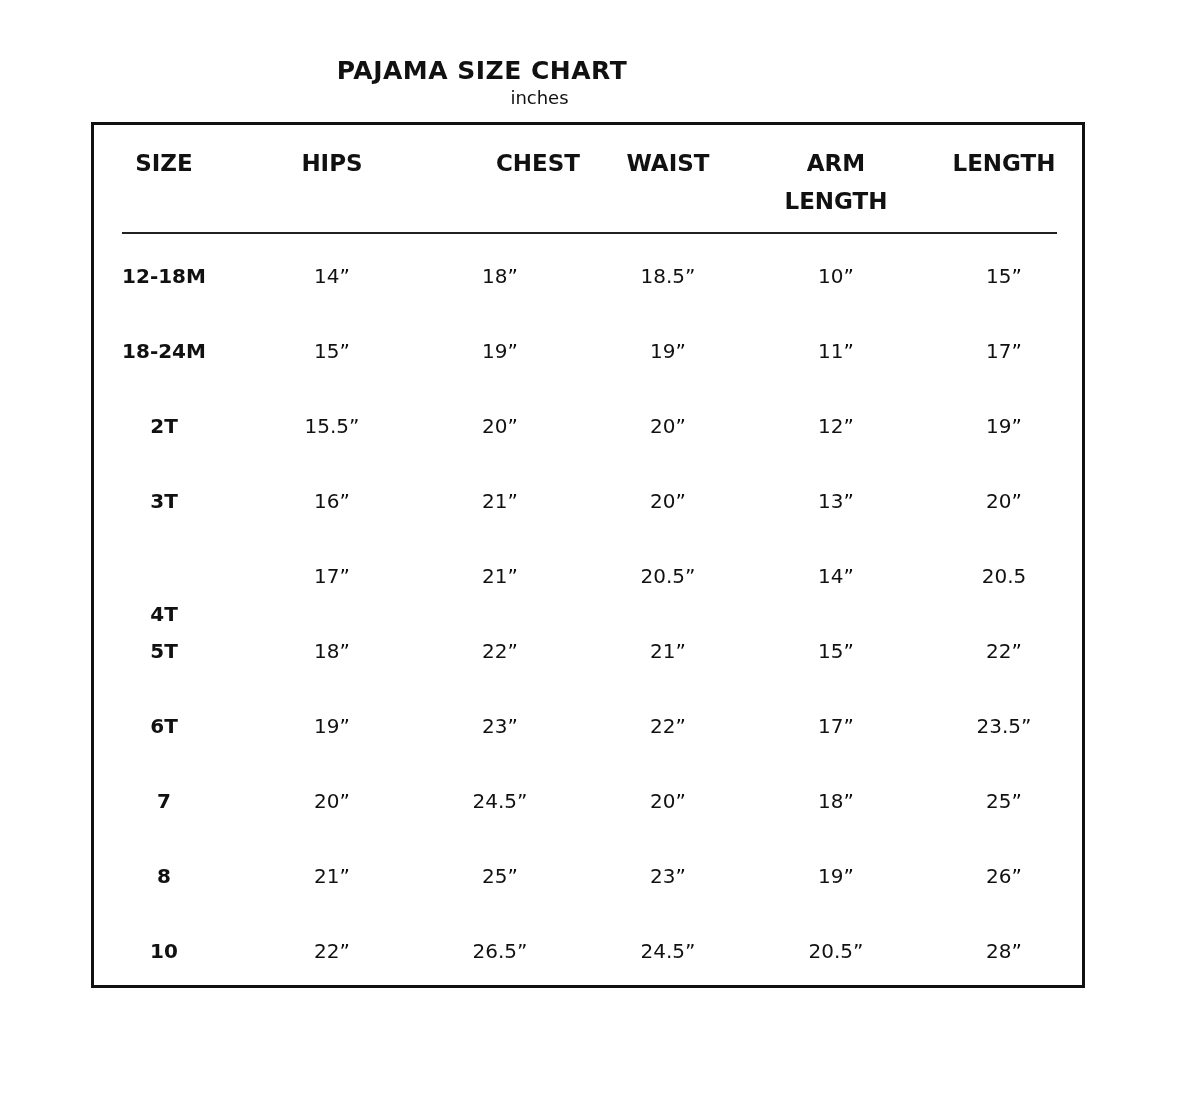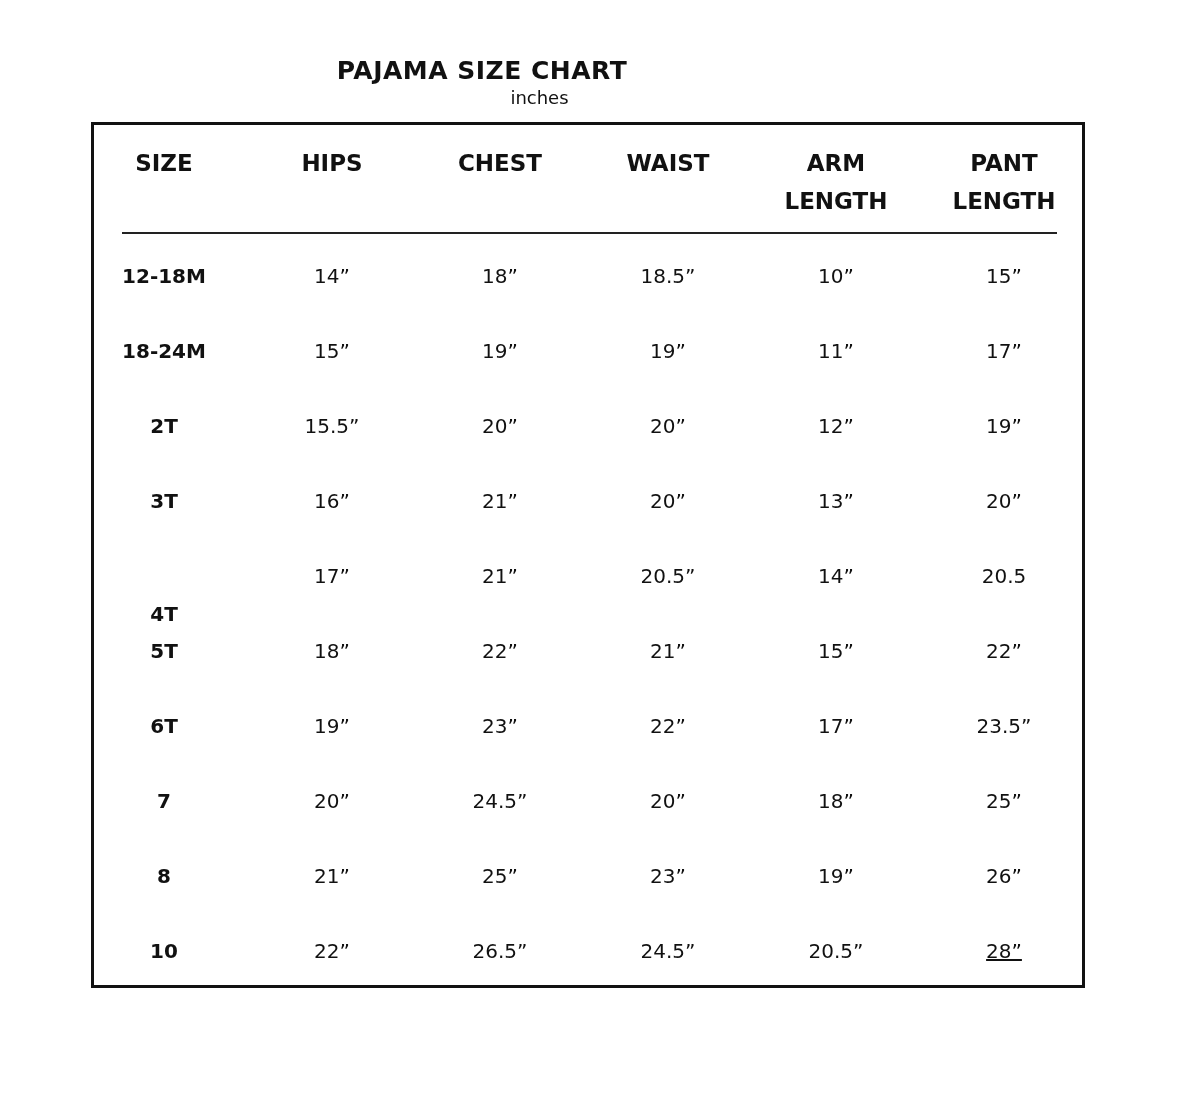--- a/index.html
+++ b/index.html
@@ -83,32 +83,31 @@
 <div class="frame"></div>
 <div class="divider"></div>
 
 <div id="table-root">
     <div class="col-head" style="left: 164px;">
       <div>SIZE</div>
     </div>
     <div class="col-head" style="left: 332px;">
       <div>HIPS</div>
     </div>
-    <div class="col-head" style="left: 500px;">
+    <div class="col-head" style="left: 500px; text-align: right;">
       <div>CHEST</div>
     </div>
     <div class="col-head" style="left: 668px;">
       <div>WAIST</div>
     </div>
     <div class="col-head" style="left: 836px;">
       <div>ARM</div>
       <div>LENGTH</div>
     </div>
     <div class="col-head" style="left: 1004px;">
-      <div>PANT</div>
       <div>LENGTH</div>
     </div>
     <div>
       <div class="cell size" style="left: 164px; top: 261px;">12-18M</div>
       <div class="cell" style="left: 332px; top: 261px;">14”</div>
       <div class="cell" style="left: 500px; top: 261px;">18”</div>
       <div class="cell" style="left: 668px; top: 261px;">18.5”</div>
       <div class="cell" style="left: 836px; top: 261px;">10”</div>
       <div class="cell" style="left: 1004px; top: 261px;">15”</div>
     </div>
@@ -175,15 +174,15 @@
       <div class="cell" style="left: 668px; top: 861px;">23”</div>
       <div class="cell" style="left: 836px; top: 861px;">19”</div>
       <div class="cell" style="left: 1004px; top: 861px;">26”</div>
     </div>
     <div>
       <div class="cell size" style="left: 164px; top: 936px;">10</div>
       <div class="cell" style="left: 332px; top: 936px;">22”</div>
       <div class="cell" style="left: 500px; top: 936px;">26.5”</div>
       <div class="cell" style="left: 668px; top: 936px;">24.5”</div>
       <div class="cell" style="left: 836px; top: 936px;">20.5”</div>
-      <div class="cell" style="left: 1004px; top: 936px; text-decoration: underline;">28”</div>
+      <div class="cell" style="left: 1004px; top: 936px;">28”</div>
     </div>
   </div>
 
 </body></html>

